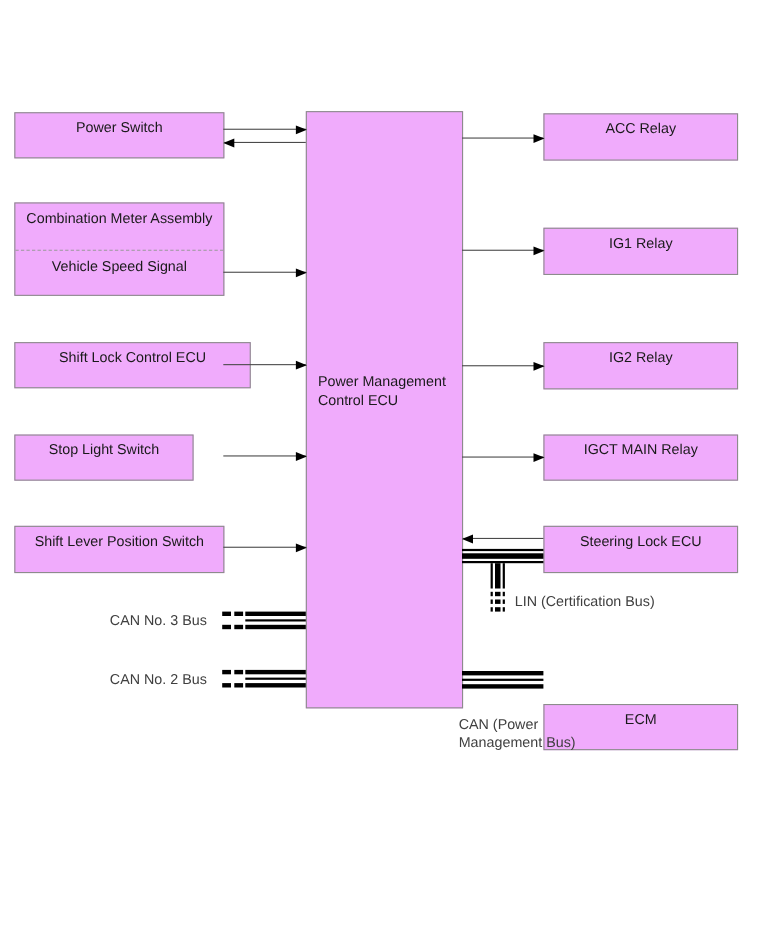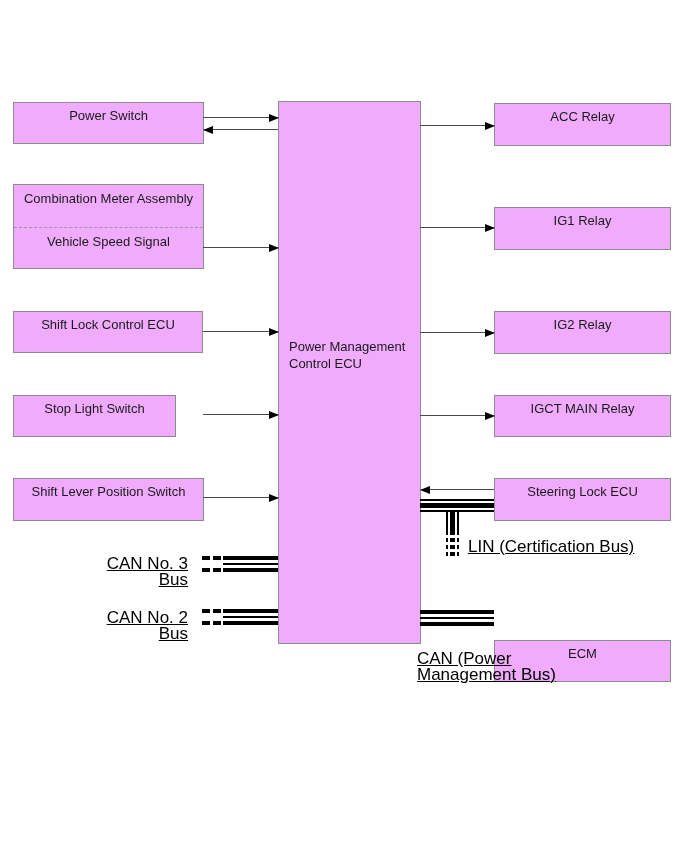--- a/index.html
+++ b/index.html
@@ -40,42 +40,42 @@
   .lin-v{position:absolute;display:flex;}
   .lin-v .a{width:2px;background:#000;}
   .lin-v .g{width:2px;}
   .lin-v .b{width:5px;background:#000;}
   .lin-dashes{position:absolute;}
   .lin-dash-row{display:flex;height:4px;margin-bottom:3px;}
   .lin-dash-row .a{width:2px;background:#000;}
   .lin-dash-row .g{width:2px;}
   .lin-dash-row .b{width:5px;background:#000;}
 
-  .buslabel{position:absolute;font-size:17px;color:#000000;line-height:16px;text-decoration:underline;}
+  .buslabel{position:absolute;font-size:13px;color:#404040;line-height:16px;}
   .ra{text-align:right;}
 </style>
 </head>
 <body>
 
 <div id="canvas">
 
   <div class="box" style="left:13px;top:102px;width:191px;height:42px;">
     <div class="lbl">Power Switch</div>
   </div>
 
   <div class="box" style="left:13px;top:184px;width:191px;height:85px;">
     <div class="sect-top">
       <div class="lbl">Combination Meter Assembly</div>
     </div>
     <div class="sect-bot">
       <div class="lbl">Vehicle Speed Signal</div>
     </div>
   </div>
 
-  <div class="box" style="left:13px;top:311px;width:190px;height:42px;">
+  <div class="box" style="left:13px;top:311px;width:215px;height:42px;">
     <div class="lbl">Shift Lock Control ECU</div>
   </div>
 
   <div class="box" style="left:13px;top:395px;width:163px;height:42px;">
     <div class="lbl">Stop Light Switch</div>
   </div>
 
   <div class="box" style="left:278px;top:101px;width:143px;height:543px;">
     <div class="center-lbl">
       <div>Power Management</div>

